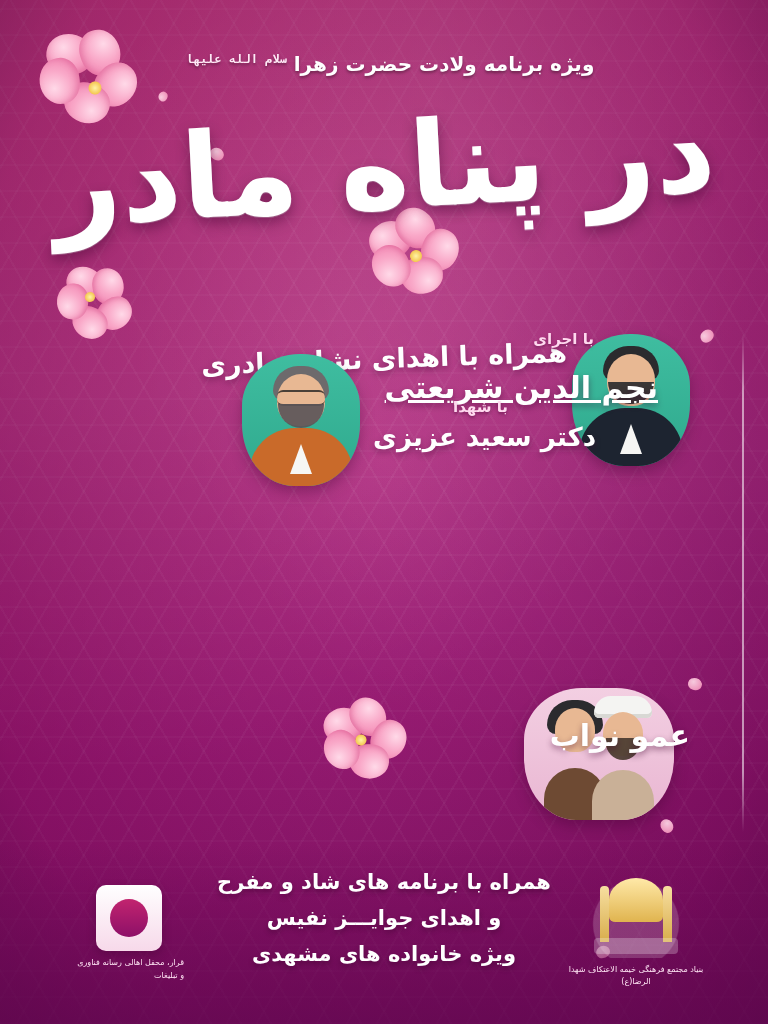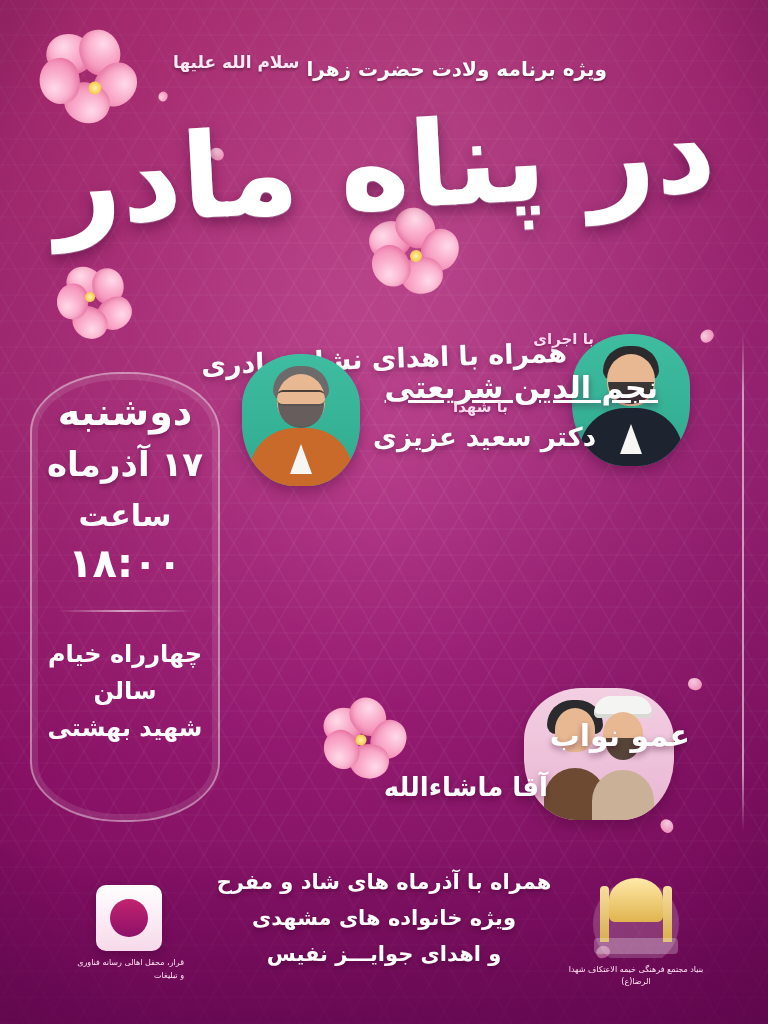--- a/index.html
+++ b/index.html
@@ -36,21 +36,21 @@
   .header-band{
     position:absolute;top:52px;left:50%;transform:translateX(-50%);
     width:520px;text-align:center;
   }
   .header-text{
     color:#fff;font-size:20px;font-weight:bold;letter-spacing:.4px;
     text-shadow:0 2px 3px rgba(0,0,0,.35);
     direction:rtl;
   }
   .header-text .sup{
-    font-size:17px;color:#ffe9f6;vertical-align:super;margin-left:12px;
+    font-size:12px;color:#ffe9f6;vertical-align:super;margin-left:12px;font-family:Liberation Mono, monospace;
   }
 
   
   .title-wrap{
     position:absolute;top:88px;left:0;right:0;height:230px;
   }
   .main-title{
     position:absolute;top:18px;left:0;right:0;text-align:center;
     color:#ffffff;
     font-family:"DejaVu Sans","Liberation Sans",sans-serif;
@@ -283,33 +283,20 @@
       <span>ویژه برنامه ولادت حضرت زهرا</span>
       <span class="sup">سلام الله علیها</span>
     </div>
   </div>
 
   <div class="title-wrap">
     <div class="main-title">در پناه مادر</div>
     <div class="subtitle">همراه با اهدای نشان مادری</div>
   </div>
 
-  <div class="date-panel">
-    <div class="date-frame"></div>
-    <div class="date-day">دوشنبه</div>
-    <div class="date-date">۱۷ آذرماه</div>
-    <div class="date-hour-label">ساعت</div>
-    <div class="date-hour">۱۸:۰۰</div>
-    <div class="divider"></div>
-    <div class="venue">
-      <div>چهارراه خیام</div>
-      <div>سالن</div>
-      <div>شهید بهشتی</div>
-    </div>
-  </div>
 
   <div class="guests">
     <div class="vrule"></div>
 
     <div class="row row-1">
       <div class="photo" style="left:340px;top:6px;">
         <div class="ph-hair"></div>
           <div class="ph-head"></div>
           <div class="ph-beard" style="height:22px;top:48px;"></div>
         <div class="ph-body dark"></div>
@@ -335,29 +322,28 @@
       <div class="photo pink wide" style="left:292px;top:0;">
         <div class="ph-hair" style="left:34%;"></div>
         <div class="ph-head" style="left:34%;width:40px;height:44px;"></div>
         <div class="ph-body brown" style="left:34%;width:62px;height:52px;"></div>
         <div class="ph-turban" style="left:66%;"></div>
         <div class="ph-head" style="left:66%;width:40px;height:44px;top:24px;"></div>
         <div class="ph-beard" style="left:66%;width:34px;height:22px;top:50px;background:#4a3b30;"></div>
         <div class="ph-body" style="left:66%;width:62px;height:50px;background:#c9b097;"></div>
       </div>
       <div class="name" style="right:54px;top:30px;">عمو نواب</div>
-      <div class="name sm" style="right:196px;top:84px;">آقا ماشاءالله</div>
     </div>
   </div>
 
   <div class="footer-band">
     <div class="footer-text">
-      <div>همراه با آذرماه های شاد و مفرح</div>
+      <div>همراه با برنامه های شاد و مفرح</div>
+      <div>و اهدای جوایـــز نفیس</div>
       <div>ویژه خانواده های مشهدی</div>
-      <div>و اهدای جوایـــز نفیس</div>
     </div>
 
     <div class="logo-left">
       <div class="logo-mark"></div>
       <div class="logo-cap">قرار، محفل اهالی رسانه
 فناوری و تبلیغات</div>
     </div>
 
     <div class="logo-right">
       <div class="emblem">

